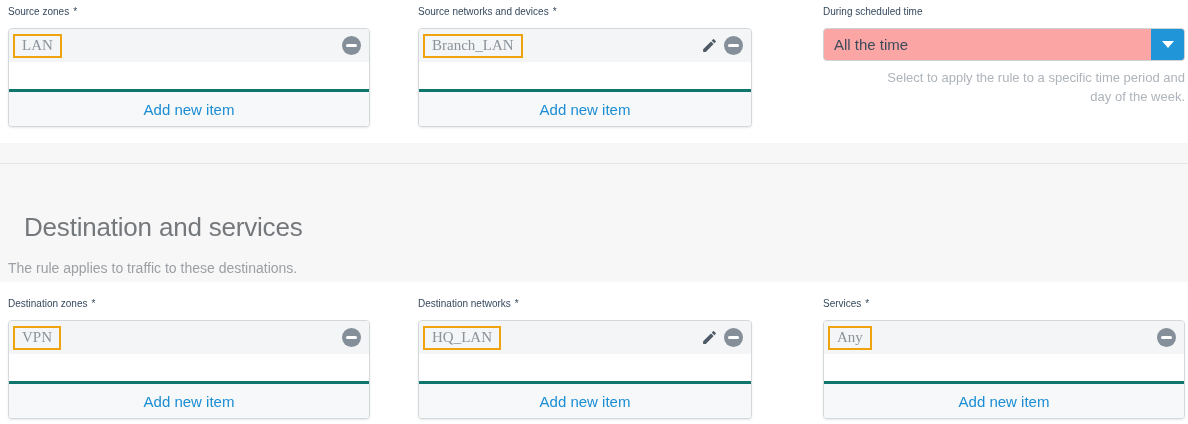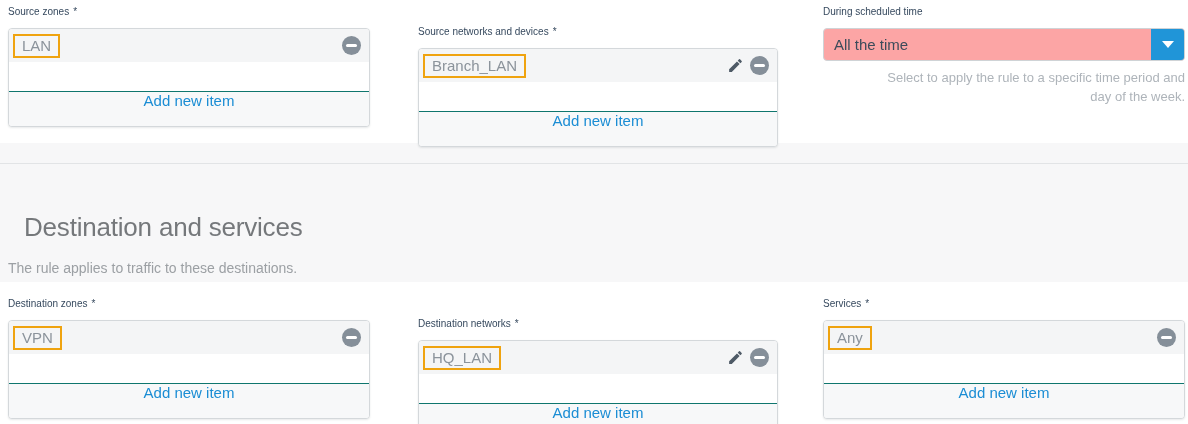--- a/index.html
+++ b/index.html
@@ -6,21 +6,21 @@
   body{
     width:1188px;height:424px;position:relative;overflow:hidden;
     background:#ffffff;font-family:"Liberation Sans",sans-serif;
     -webkit-font-smoothing:antialiased;
   }
   .band{position:absolute;left:0;top:143px;width:1188px;height:139px;background:#f7f7f8;}
   .band-line{position:absolute;left:0;top:163px;width:1188px;height:1px;background:#e2e4e6;}
 
   .col{position:absolute;}
   .c1{left:8px;width:362px;}
-  .c2{left:418px;width:360px;margin-top:20px;}
+  .c2{left:418px;width:334px;}
   .c3{left:823px;width:362px;}
   .row-top{top:3px;}
   .row-bottom{top:295px;}
 
   .field-label{
     font-size:10px;font-weight:normal;color:#36495e;
     height:17px;line-height:17px;margin-bottom:8px;white-space:nowrap;
   }
   .req{margin-left:4px;}
 
@@ -28,31 +28,31 @@
     height:99px;box-sizing:border-box;border:1px solid #d4d8db;border-radius:4px;
     background:#ffffff;display:flex;flex-direction:column;overflow:hidden;
     box-shadow:0 1px 2px rgba(60,70,80,0.12);
   }
   .item-row{
     flex:none;height:33px;background:#f4f5f6;display:flex;align-items:center;
     padding:0 8px 0 4px;
   }
   .chip{
     display:inline-block;border:2px solid #efa30f;background:transparent;
-    padding:1px 7px 2px 7px;font-size:15px;color:#8b939b;white-space:nowrap;
+    padding:1px 7px 2px 7px;font-size:15px;color:#8b939b;white-space:nowrap;font-family:Liberation Serif, serif;
   }
   .row-icons{margin-left:auto;display:flex;align-items:center;gap:6px;}
   .minus{width:19px;height:19px;border-radius:50%;background:#858f99;position:relative;cursor:pointer;flex:none;}
   .minus::after{content:"";position:absolute;left:4px;right:4px;top:8px;height:3px;border-radius:1.5px;background:#ffffff;}
   .pencil{width:18px;height:18px;cursor:pointer;flex:none;display:flex;align-items:center;justify-content:center;}
   .pencil svg{width:17px;height:17px;fill:#4e5a66;}
 
   .add-row{
-    margin-top:auto;flex:none;height:34px;border-top:1px solid #0f766e;background:#f7f8f9;
-    display:flex;justify-content:center;
+    margin-top:auto;flex:none;height:34px;border-top:3px solid #0f766e;background:#f7f8f9;
+    display:flex;align-items:center;justify-content:center;
   }
   .add-link{color:#1b8dd4;font-size:15px;cursor:pointer;}
 
   .select{
     height:33px;box-sizing:border-box;border:1px solid #cfd3d6;border-radius:4px;
     background:#fca5a5;display:flex;align-items:stretch;overflow:hidden;cursor:pointer;
   }
   .select-value{flex:1;display:flex;align-items:center;padding-left:10px;font-size:15px;color:#3c4b5a;}
   .select-btn{width:33px;flex:none;background:#2095d8;display:flex;align-items:center;justify-content:center;}
   .chevron{width:0;height:0;border-left:6px solid transparent;border-right:6px solid transparent;border-top:7px solid #ffffff;}

